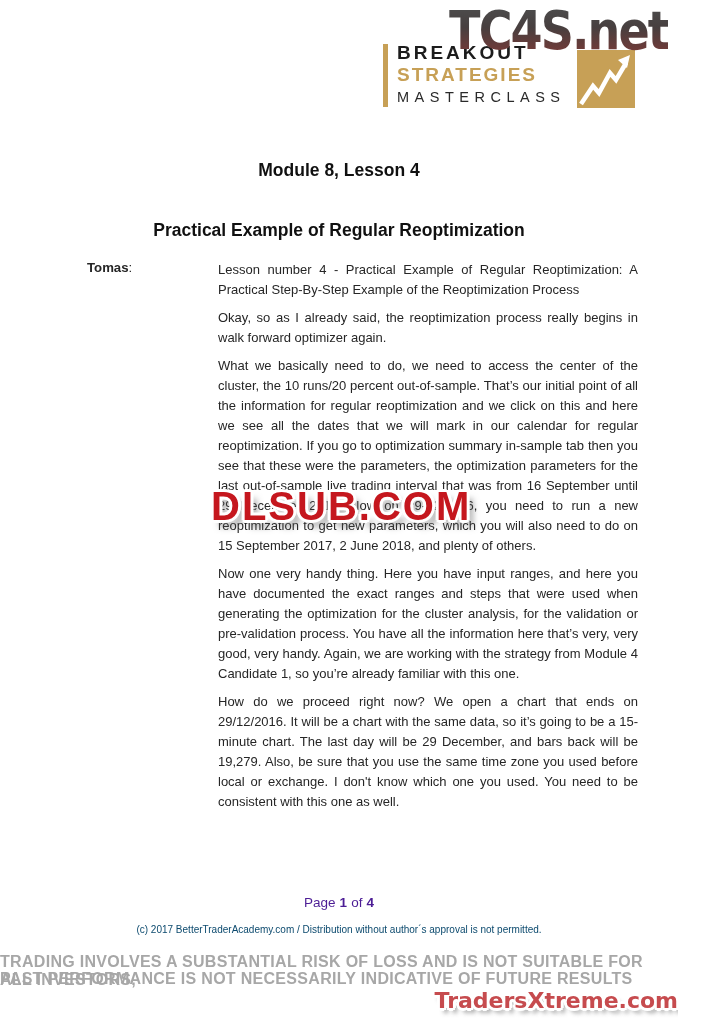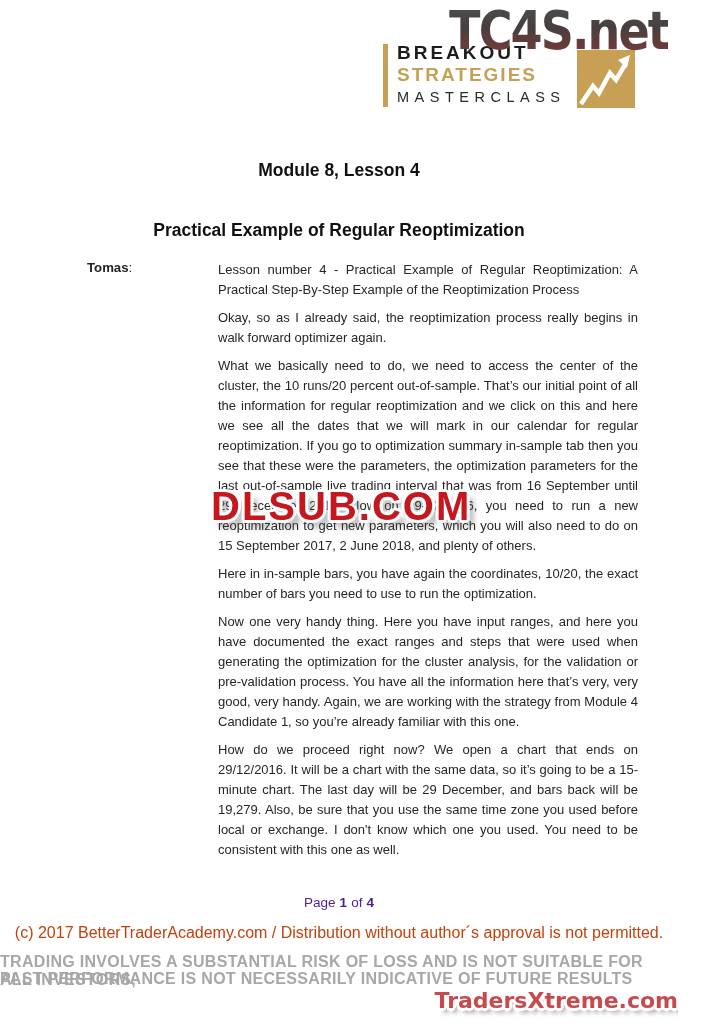--- a/index.html
+++ b/index.html
@@ -130,22 +130,22 @@
     text-align: center;
     font-size: 13.5px;
     color: #4c1d95;
   }
   .page-label .num { font-weight: bold; }
   .page-label span { margin: 0 2px; }
   .copyright {
     position: absolute;
     top: 924px; left: 0; width: 100%;
     text-align: center;
-    font-size: 16px;
-    color: #c2410c;
+    font-size: 10px;
+    color: #0c4a6e;
   }
   .disclaimer1, .disclaimer2 {
     position: absolute;
     left: 0; width: 100%;
     font-size: 16px;
     letter-spacing: 0.3px;
     color: #a7a7a7;
     font-weight: bold;
   }
   .disclaimer1 { top: 953px; }
@@ -193,21 +193,20 @@
 
   <div class="title1">Module 8, Lesson 4</div>
   <div class="title2">Practical Example of Regular Reoptimization</div>
 
   <div class="transcript">
     <div class="speaker"><span class="name">Tomas</span><span>:</span></div>
     <div class="paras">
       <p>Lesson number 4 - Practical Example of Regular Reoptimization: A Practical Step-By-Step Example of the Reoptimization Process</p>
       <p>Okay, so as I already said, the reoptimization process really begins in walk forward optimizer again.</p>
       <p>What we basically need to do, we need to access the center of the cluster, the 10 runs/20 percent out-of-sample. That’s our initial point of all the information for regular reoptimization and we click on this and here we see all the dates that we will mark in our calendar for regular reoptimization. If you go to optimization summary in-sample tab then you see that these were the parameters, the optimization parameters for the last out-of-sample live trading interval that was from 16 September until 29 December 2016. Now on 29-12-2016, you need to run a new reoptimization to get new parameters, which you will also need to do on 15 September 2017, 2 June 2018, and plenty of others.</p>
-      <p>Here in in-sample bars, you have again the coordinates, 10/20, the exact number of bars you need to use to run the optimization.</p>
       <p>Now one very handy thing. Here you have input ranges, and here you have documented the exact ranges and steps that were used when generating the optimization for the cluster analysis, for the validation or pre-validation process. You have all the information here that’s very, very good, very handy. Again, we are working with the strategy from Module 4 Candidate 1, so you’re already familiar with this one.</p>
       <p>How do we proceed right now? We open a chart that ends on 29/12/2016. It will be a chart with the same data, so it’s going to be a 15-minute chart. The last day will be 29 December, and bars back will be 19,279. Also, be sure that you use the same time zone you used before local or exchange. I don't know which one you used. You need to be consistent with this one as well.</p>
     </div>
   </div>
 
   <div class="wm-mid">DLSUB.COM</div>
 
   <div class="page-label">
     <span>Page</span><span class="num">1</span><span>of</span><span class="num">4</span>
   </div>

